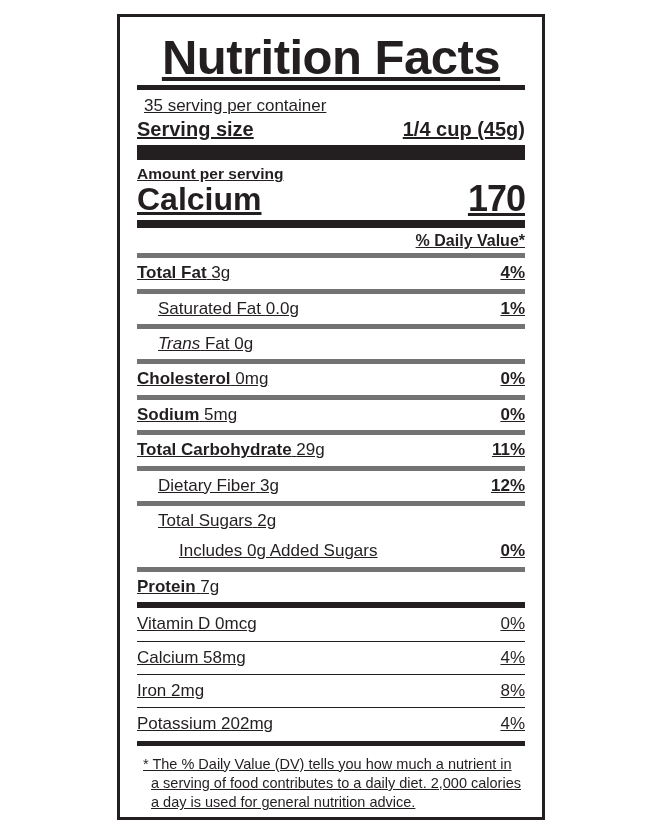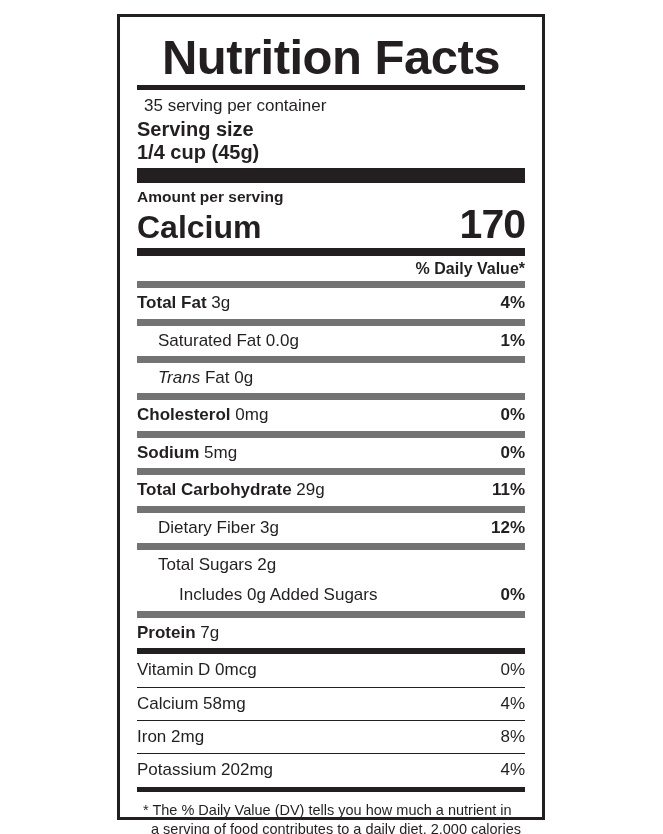--- a/index.html
+++ b/index.html
@@ -21,20 +21,21 @@
     width: 428px;
     height: 806px;
     border: 3px solid #231f20;
     box-sizing: border-box;
     background: #ffffff;
   }
   .label-inner {
     padding: 10px 17px 8px 17px;
     box-sizing: border-box;
     height: 100%;
+    text-decoration: underline;
   }
   
   .title {
     font-size: 49px;
     font-weight: bold;
     line-height: 1.0;
     letter-spacing: -0.5px;
     text-align: center;
     margin: 6px 0 2px 0;
     white-space: nowrap;
@@ -57,60 +58,59 @@
     margin: 5px 0 0 7px;
     line-height: 1.25;
   }
   .serving-size-row {
     display: flex;
     justify-content: space-between;
     align-items: baseline;
     font-size: 20px;
     font-weight: bold;
     margin: 2px 0 0 0;
-    flex-direction: column;
   }
   
   .amount-per {
     font-size: 15.5px;
     font-weight: bold;
     margin: 5px 0 0 0;
   }
   .calories-row {
     display: flex;
     justify-content: space-between;
     align-items: flex-end;
     margin: -2px 0 0 0;
   }
   .calories-label {
     font-size: 32px;
     font-weight: bold;
     line-height: 1.1;
   }
   .calories-value {
-    font-size: 41px;
+    font-size: 36px;
     font-weight: bold;
     line-height: 1.0;
     letter-spacing: -1px;
   }
   
   .dv-header {
     text-align: right;
     font-size: 16px;
     font-weight: bold;
     margin: 4px 0 3px 0;
   }
   
   .row {
     display: flex;
     justify-content: space-between;
     align-items: baseline;
     font-size: 17px;
     padding: 5px 0 5px 0;
-    border-top: 7px solid #737373;
+    border-top: 5px solid #737373;
     line-height: 1.2;
   }
   .row.no-top { border-top: none; }
   .row .name { white-space: nowrap; }
   .row .pct { font-weight: bold; white-space: nowrap; }
   .b { font-weight: bold; }
   .it { font-style: italic; }
   .indent1 { padding-left: 21px; }
   .indent2 { padding-left: 42px; }
   .vit-row {

